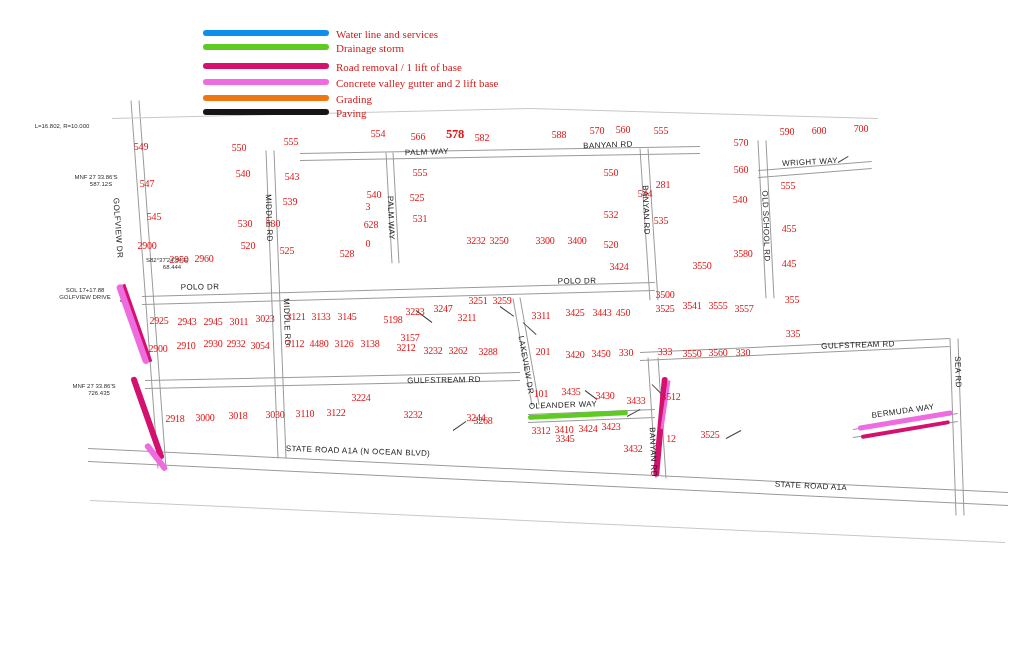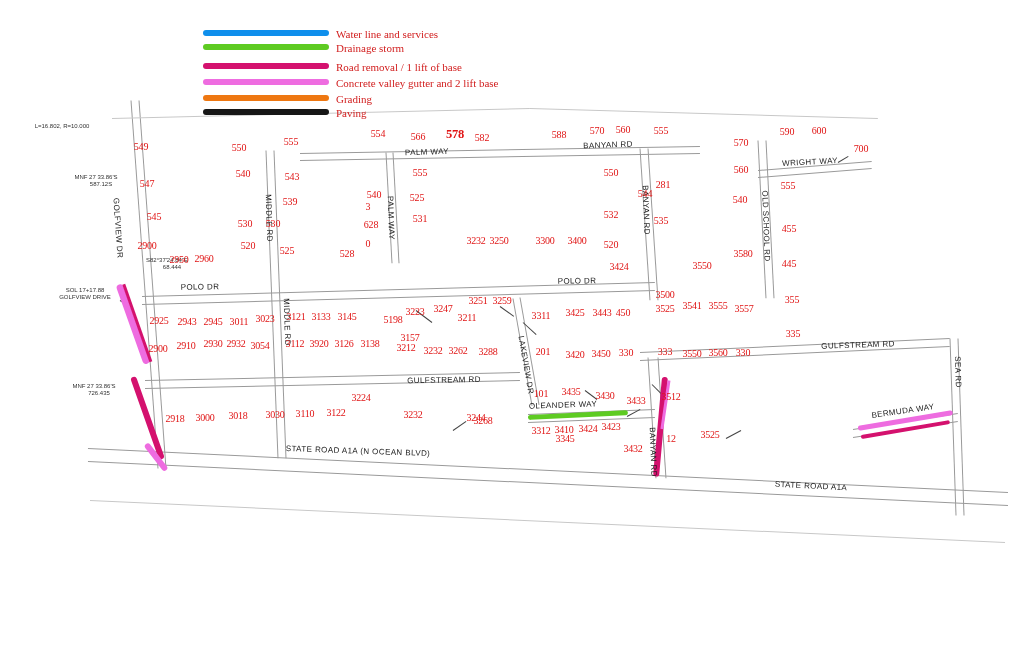--- a/index.html
+++ b/index.html
@@ -101,21 +101,21 @@
     <span class="lot" style="left: 378px; top: 133px; color: rgb(224, 20, 20); transform: translate(-50%, -50%) rotate(0deg);">554</span>
     <span class="lot" style="left: 418px; top: 136px; color: rgb(224, 20, 20); transform: translate(-50%, -50%) rotate(0deg);">566</span>
     <span class="lot big" style="left: 455px; top: 134px; color: rgb(224, 20, 20); transform: translate(-50%, -50%) rotate(0deg);">578</span>
     <span class="lot" style="left: 482px; top: 137px; color: rgb(224, 20, 20); transform: translate(-50%, -50%) rotate(0deg);">582</span>
     <span class="lot" style="left: 559px; top: 134px; color: rgb(224, 20, 20); transform: translate(-50%, -50%) rotate(0deg);">588</span>
     <span class="lot" style="left: 597px; top: 130px; color: rgb(224, 20, 20); transform: translate(-50%, -50%) rotate(0deg);">570</span>
     <span class="lot" style="left: 623px; top: 129px; color: rgb(224, 20, 20); transform: translate(-50%, -50%) rotate(0deg);">560</span>
     <span class="lot" style="left: 661px; top: 130px; color: rgb(224, 20, 20); transform: translate(-50%, -50%) rotate(0deg);">555</span>
     <span class="lot" style="left: 787px; top: 131px; color: rgb(224, 20, 20); transform: translate(-50%, -50%) rotate(0deg);">590</span>
     <span class="lot" style="left: 819px; top: 130px; color: rgb(224, 20, 20); transform: translate(-50%, -50%) rotate(0deg); text-align: right;">600</span>
-    <span class="lot" style="left: 861px; top: 128px; color: rgb(224, 20, 20); transform: translate(-50%, -50%) rotate(0deg); margin-top: 20px;">700</span>
+    <span class="lot" style="left: 861px; top: 128px; color: rgb(224, 20, 20); transform: translate(-50%, -50%) rotate(0deg);">700</span>
     <span class="lot" style="left: 147px; top: 183px; color: rgb(224, 20, 20); transform: translate(-50%, -50%) rotate(0deg);">547</span>
     <span class="lot" style="left: 243px; top: 173px; color: rgb(224, 20, 20); transform: translate(-50%, -50%) rotate(0deg);">540</span>
     <span class="lot" style="left: 292px; top: 176px; color: rgb(224, 20, 20); transform: translate(-50%, -50%) rotate(0deg);">543</span>
     <span class="lot" style="left: 420px; top: 172px; color: rgb(224, 20, 20); transform: translate(-50%, -50%) rotate(0deg);">555</span>
     <span class="lot" style="left: 611px; top: 172px; color: rgb(224, 20, 20); transform: translate(-50%, -50%) rotate(0deg);">550</span>
     <span class="lot" style="left: 645px; top: 193px; color: rgb(224, 20, 20); transform: translate(-50%, -50%) rotate(0deg);">544</span>
     <span class="lot" style="left: 663px; top: 184px; color: rgb(224, 20, 20); transform: translate(-50%, -50%) rotate(0deg);">281</span>
     <span class="lot" style="left: 741px; top: 142px; color: rgb(224, 20, 20); transform: translate(-50%, -50%) rotate(0deg);">570</span>
     <span class="lot" style="left: 741px; top: 169px; color: rgb(224, 20, 20); transform: translate(-50%, -50%) rotate(0deg);">560</span>
     <span class="lot" style="left: 788px; top: 185px; color: rgb(224, 20, 20); transform: translate(-50%, -50%) rotate(0deg);">555</span>
@@ -172,21 +172,21 @@
     <span class="lot" style="left: 692px; top: 305px; color: rgb(224, 20, 20); transform: translate(-50%, -50%) rotate(0deg);">3541</span>
     <span class="lot" style="left: 718px; top: 305px; color: rgb(224, 20, 20); transform: translate(-50%, -50%) rotate(0deg);">3555</span>
     <span class="lot" style="left: 744px; top: 308px; color: rgb(224, 20, 20); transform: translate(-50%, -50%) rotate(0deg);">3557</span>
     <span class="lot" style="left: 792px; top: 299px; color: rgb(224, 20, 20); transform: translate(-50%, -50%) rotate(0deg);">355</span>
     <span class="lot" style="left: 158px; top: 348px; color: rgb(224, 20, 20); transform: translate(-50%, -50%) rotate(0deg);">2900</span>
     <span class="lot" style="left: 186px; top: 345px; color: rgb(224, 20, 20); transform: translate(-50%, -50%) rotate(0deg);">2910</span>
     <span class="lot" style="left: 213px; top: 343px; color: rgb(224, 20, 20); transform: translate(-50%, -50%) rotate(0deg);">2930</span>
     <span class="lot" style="left: 236px; top: 343px; color: rgb(224, 20, 20); transform: translate(-50%, -50%) rotate(0deg);">2932</span>
     <span class="lot" style="left: 260px; top: 345px; color: rgb(224, 20, 20); transform: translate(-50%, -50%) rotate(0deg);">3054</span>
     <span class="lot" style="left: 295px; top: 343px; color: rgb(224, 20, 20); transform: translate(-50%, -50%) rotate(0deg);">3112</span>
-    <span class="lot" style="left: 319px; top: 343px; color: rgb(224, 20, 20); transform: translate(-50%, -50%) rotate(0deg);">3920</span>
+    <span class="lot" style="left: 319px; top: 343px; color: rgb(224, 20, 20); transform: translate(-50%, -50%) rotate(0deg);">4480</span>
     <span class="lot" style="left: 344px; top: 343px; color: rgb(224, 20, 20); transform: translate(-50%, -50%) rotate(0deg);">3126</span>
     <span class="lot" style="left: 370px; top: 343px; color: rgb(224, 20, 20); transform: translate(-50%, -50%) rotate(0deg);">3138</span>
     <span class="lot" style="left: 406px; top: 347px; color: rgb(224, 20, 20); transform: translate(-50%, -50%) rotate(0deg);">3212</span>
     <span class="lot" style="left: 433px; top: 350px; color: rgb(224, 20, 20); transform: translate(-50%, -50%) rotate(0deg);">3232</span>
     <span class="lot" style="left: 458px; top: 350px; color: rgb(224, 20, 20); transform: translate(-50%, -50%) rotate(0deg);">3262</span>
     <span class="lot" style="left: 488px; top: 351px; color: rgb(224, 20, 20); transform: translate(-50%, -50%) rotate(0deg);">3288</span>
     <span class="lot" style="left: 543px; top: 351px; color: rgb(224, 20, 20); transform: translate(-50%, -50%) rotate(0deg);">201</span>
     <span class="lot" style="left: 575px; top: 354px; color: rgb(224, 20, 20); transform: translate(-50%, -50%) rotate(0deg);">3420</span>
     <span class="lot" style="left: 601px; top: 353px; color: rgb(224, 20, 20); transform: translate(-50%, -50%) rotate(0deg);">3450</span>
     <span class="lot" style="left: 626px; top: 352px; color: rgb(224, 20, 20); transform: translate(-50%, -50%) rotate(0deg);">330</span>

